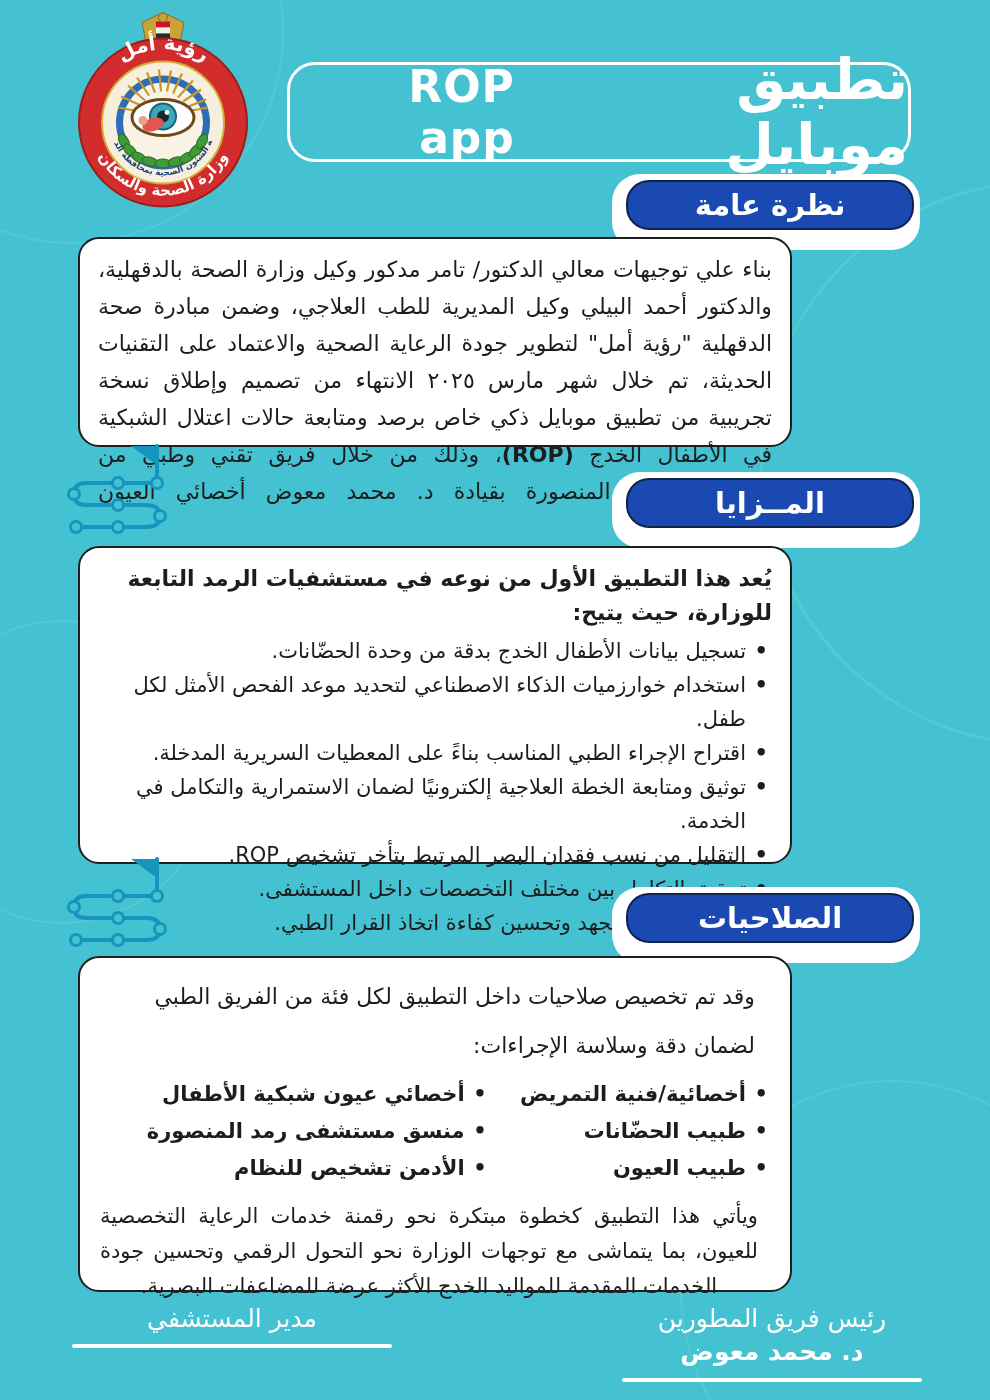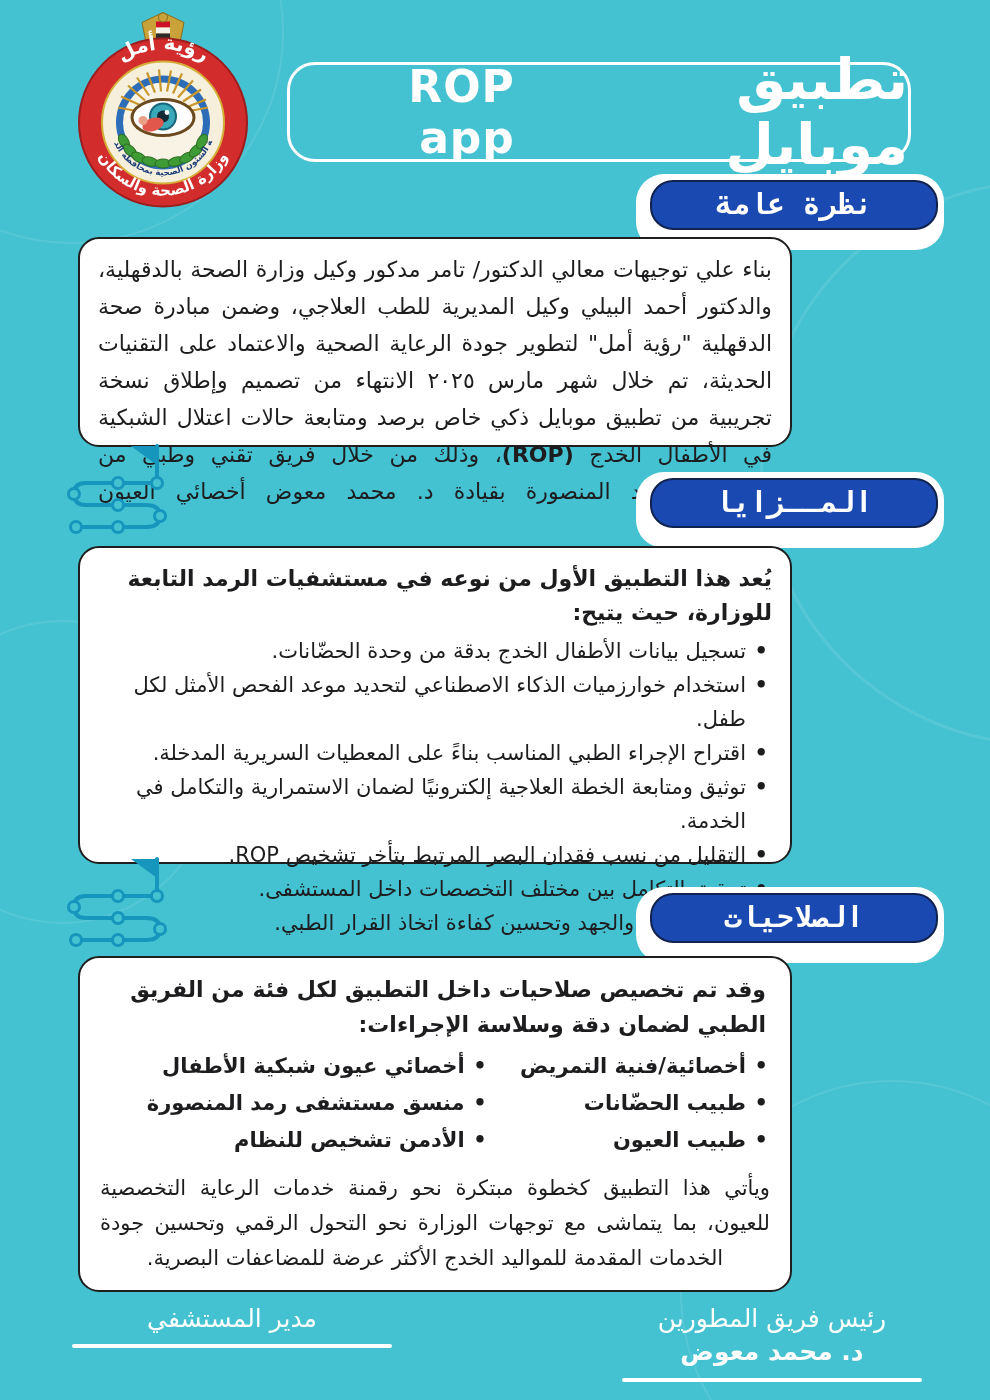--- a/index.html
+++ b/index.html
@@ -15,46 +15,46 @@
   .sw4{width:300px;height:300px;left:-90px;top:620px;}
 
   
   .title-box{position:absolute;left:287px;top:62px;width:618px;height:94px;
      border:3px solid #ffffff;border-radius:28px;display:flex;align-items:center;
      justify-content:center;gap:22px;direction:rtl;color:#fff;}
   .title-ar{font-size:56px;font-weight:700;letter-spacing:1px;}
   .title-en{font-size:44px;font-weight:800;letter-spacing:1px;margin-left:8px;}
 
   
-  .hdr{position:absolute;left:636px;width:302px;direction:rtl;font-family:Liberation Mono, monospace;}
+  .hdr{position:absolute;left:612px;width:302px;direction:rtl;}
   .hdr .wht{position:absolute;left:0;top:-6px;right:-6px;bottom:-20px;background:#fff;border-radius:28px;}
   .hdr .blue{position:relative;margin:0 0 0 14px;height:46px;background:#1A49B2;
      border:2px solid #10224d;border-radius:23px;display:flex;align-items:center;
      justify-content:center;color:#fff;font-size:29px;font-weight:700;}
 
   
   .cbox{position:absolute;left:78px;width:714px;background:#fff;border:2.5px solid #1e1e1e;
      border-radius:21px;direction:rtl;color:#1d1d1f;box-sizing:border-box;}
   .b1{top:237px;height:210px;padding:12px 18px;}
   .b1 p{margin:0;font-size:22px;line-height:37px;text-align:justify;}
   .b2{top:546px;height:318px;padding:14px 18px;}
   .b2 .intro{margin:0 0 4px 0;font-size:22px;font-weight:700;line-height:34px;}
   .blist{list-style:none;margin:0;padding:0;}
   .blist li{position:relative;padding-right:26px;font-size:21px;line-height:34px;}
   .blist li::before{content:"\2022";position:absolute;right:4px;top:0;font-weight:700;}
   .b3{top:956px;height:336px;padding:14px 20px;}
-  .b3 .intro{margin:0 4px 6px 0;font-size:22px;font-weight:700;line-height:35px;}
+  .b3 .intro{margin:0 15px 6px 0;font-size:22px;font-weight:400;line-height:49px;}
   .cols{display:flex;}
   .col{box-sizing:border-box;}
   .col-r{flex:0 0 42%;}
   .col-l{flex:0 0 58%;padding-left:40px;}
   .col ul{list-style:none;margin:0;padding:0;}
   .col li{position:relative;padding-right:24px;font-size:21px;line-height:37px;font-weight:600;}
   .col li::before{content:"\2022";position:absolute;right:2px;top:0;font-weight:700;}
-  .closing{margin:12px 0 0 0;font-size:21px;line-height:35px;text-align:justify;text-align-last:center;}
+  .closing{margin:12px 12px 0 0;font-size:21px;line-height:35px;text-align:justify;text-align-last:center;}
   .bold{font-weight:800;}
 
   
   .connector{position:absolute;left:60px;width:135px;height:108px;}
   .c1{top:443px;} .c2{top:856px;}
 
   
   .sig{position:absolute;top:1303px;color:#fff;text-align:center;direction:rtl;}
   .sig .role{font-size:25px;font-weight:400;line-height:32px;}
   .sig .name{font-size:25px;font-weight:700;line-height:34px;}

